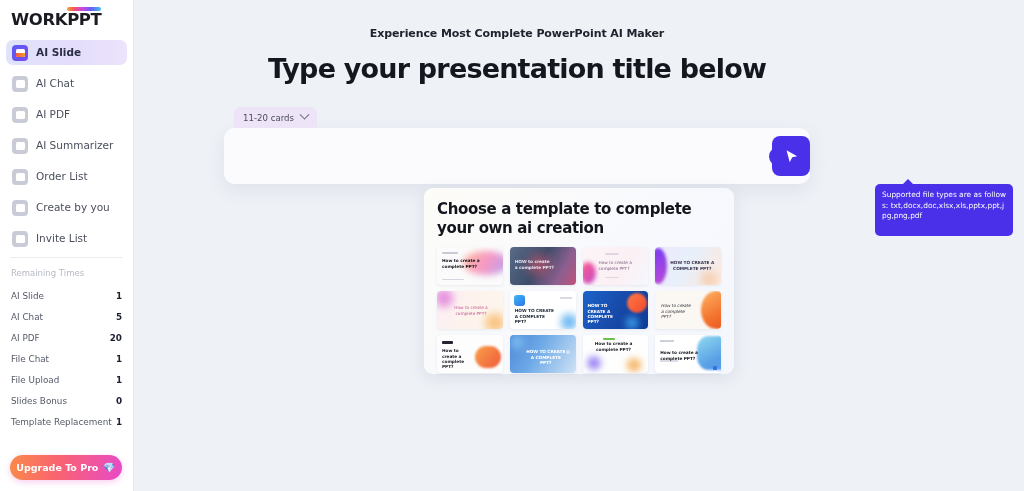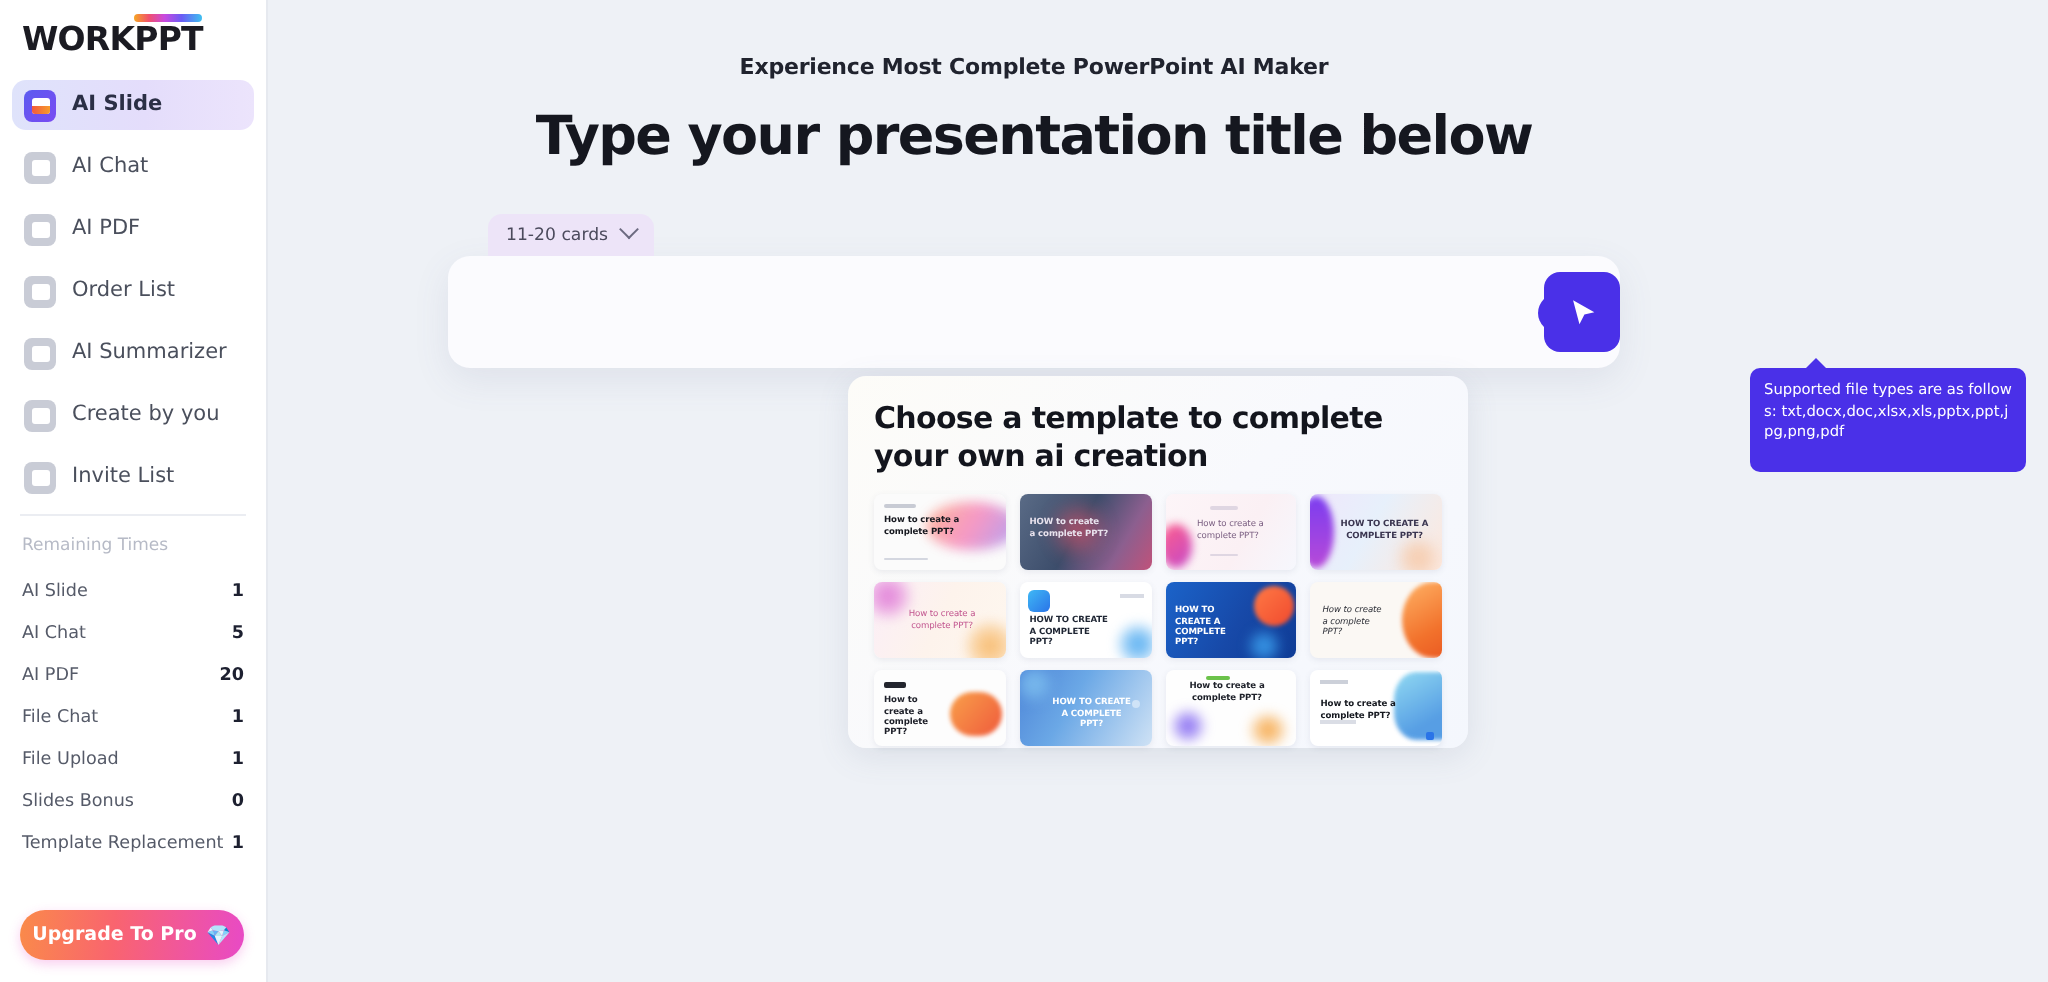--- a/index.html
+++ b/index.html
@@ -110,21 +110,21 @@
   .headline {
     margin-top: 13px; font-size: 27px; font-weight: 700; color: #15171f;
     font-family: "DejaVu Sans", sans-serif; letter-spacing: -0.8px;
   }
 
   
   #composer {
     position: relative; margin-top: 23px; width: 586px;
   }
   #cards-pill {
-    position: absolute; left: 20px; top: 0;
+    position: absolute; left: 10px; top: 0;
     height: 21px; padding: 0 9px;
     background: #ede4f8;
     border-radius: 7px 7px 0 0;
     display: flex; align-items: center; gap: 7px;
     cursor: pointer; z-index: 1;
   }
   #cards-pill .pill-label { font-size: 8.6px; color: #4b4a5c; font-family: "DejaVu Sans", sans-serif; }
   .chev {
     width: 7px; height: 7px; border-right: 1.4px solid #6c6a80;
     border-bottom: 1.4px solid #6c6a80; transform: rotate(45deg) translate(-2px,-2px);
@@ -304,27 +304,27 @@
       <div class="nav-item">
         <span class="nav-icon">
             <span class="inner"></span>
           </span>
         <span class="nav-label">AI PDF</span>
       </div>
       <div class="nav-item">
         <span class="nav-icon">
             <span class="inner"></span>
           </span>
+        <span class="nav-label">AI Summarizer</span>
+      </div>
+      <div class="nav-item">
+        <span class="nav-icon">
+            <span class="inner"></span>
+          </span>
         <span class="nav-label">Order List</span>
-      </div>
-      <div class="nav-item">
-        <span class="nav-icon">
-            <span class="inner"></span>
-          </span>
-        <span class="nav-label">AI Summarizer</span>
       </div>
       <div class="nav-item">
         <span class="nav-icon">
             <span class="inner"></span>
           </span>
         <span class="nav-label">Create by you</span>
       </div>
       <div class="nav-item">
         <span class="nav-icon">
             <span class="inner"></span>

